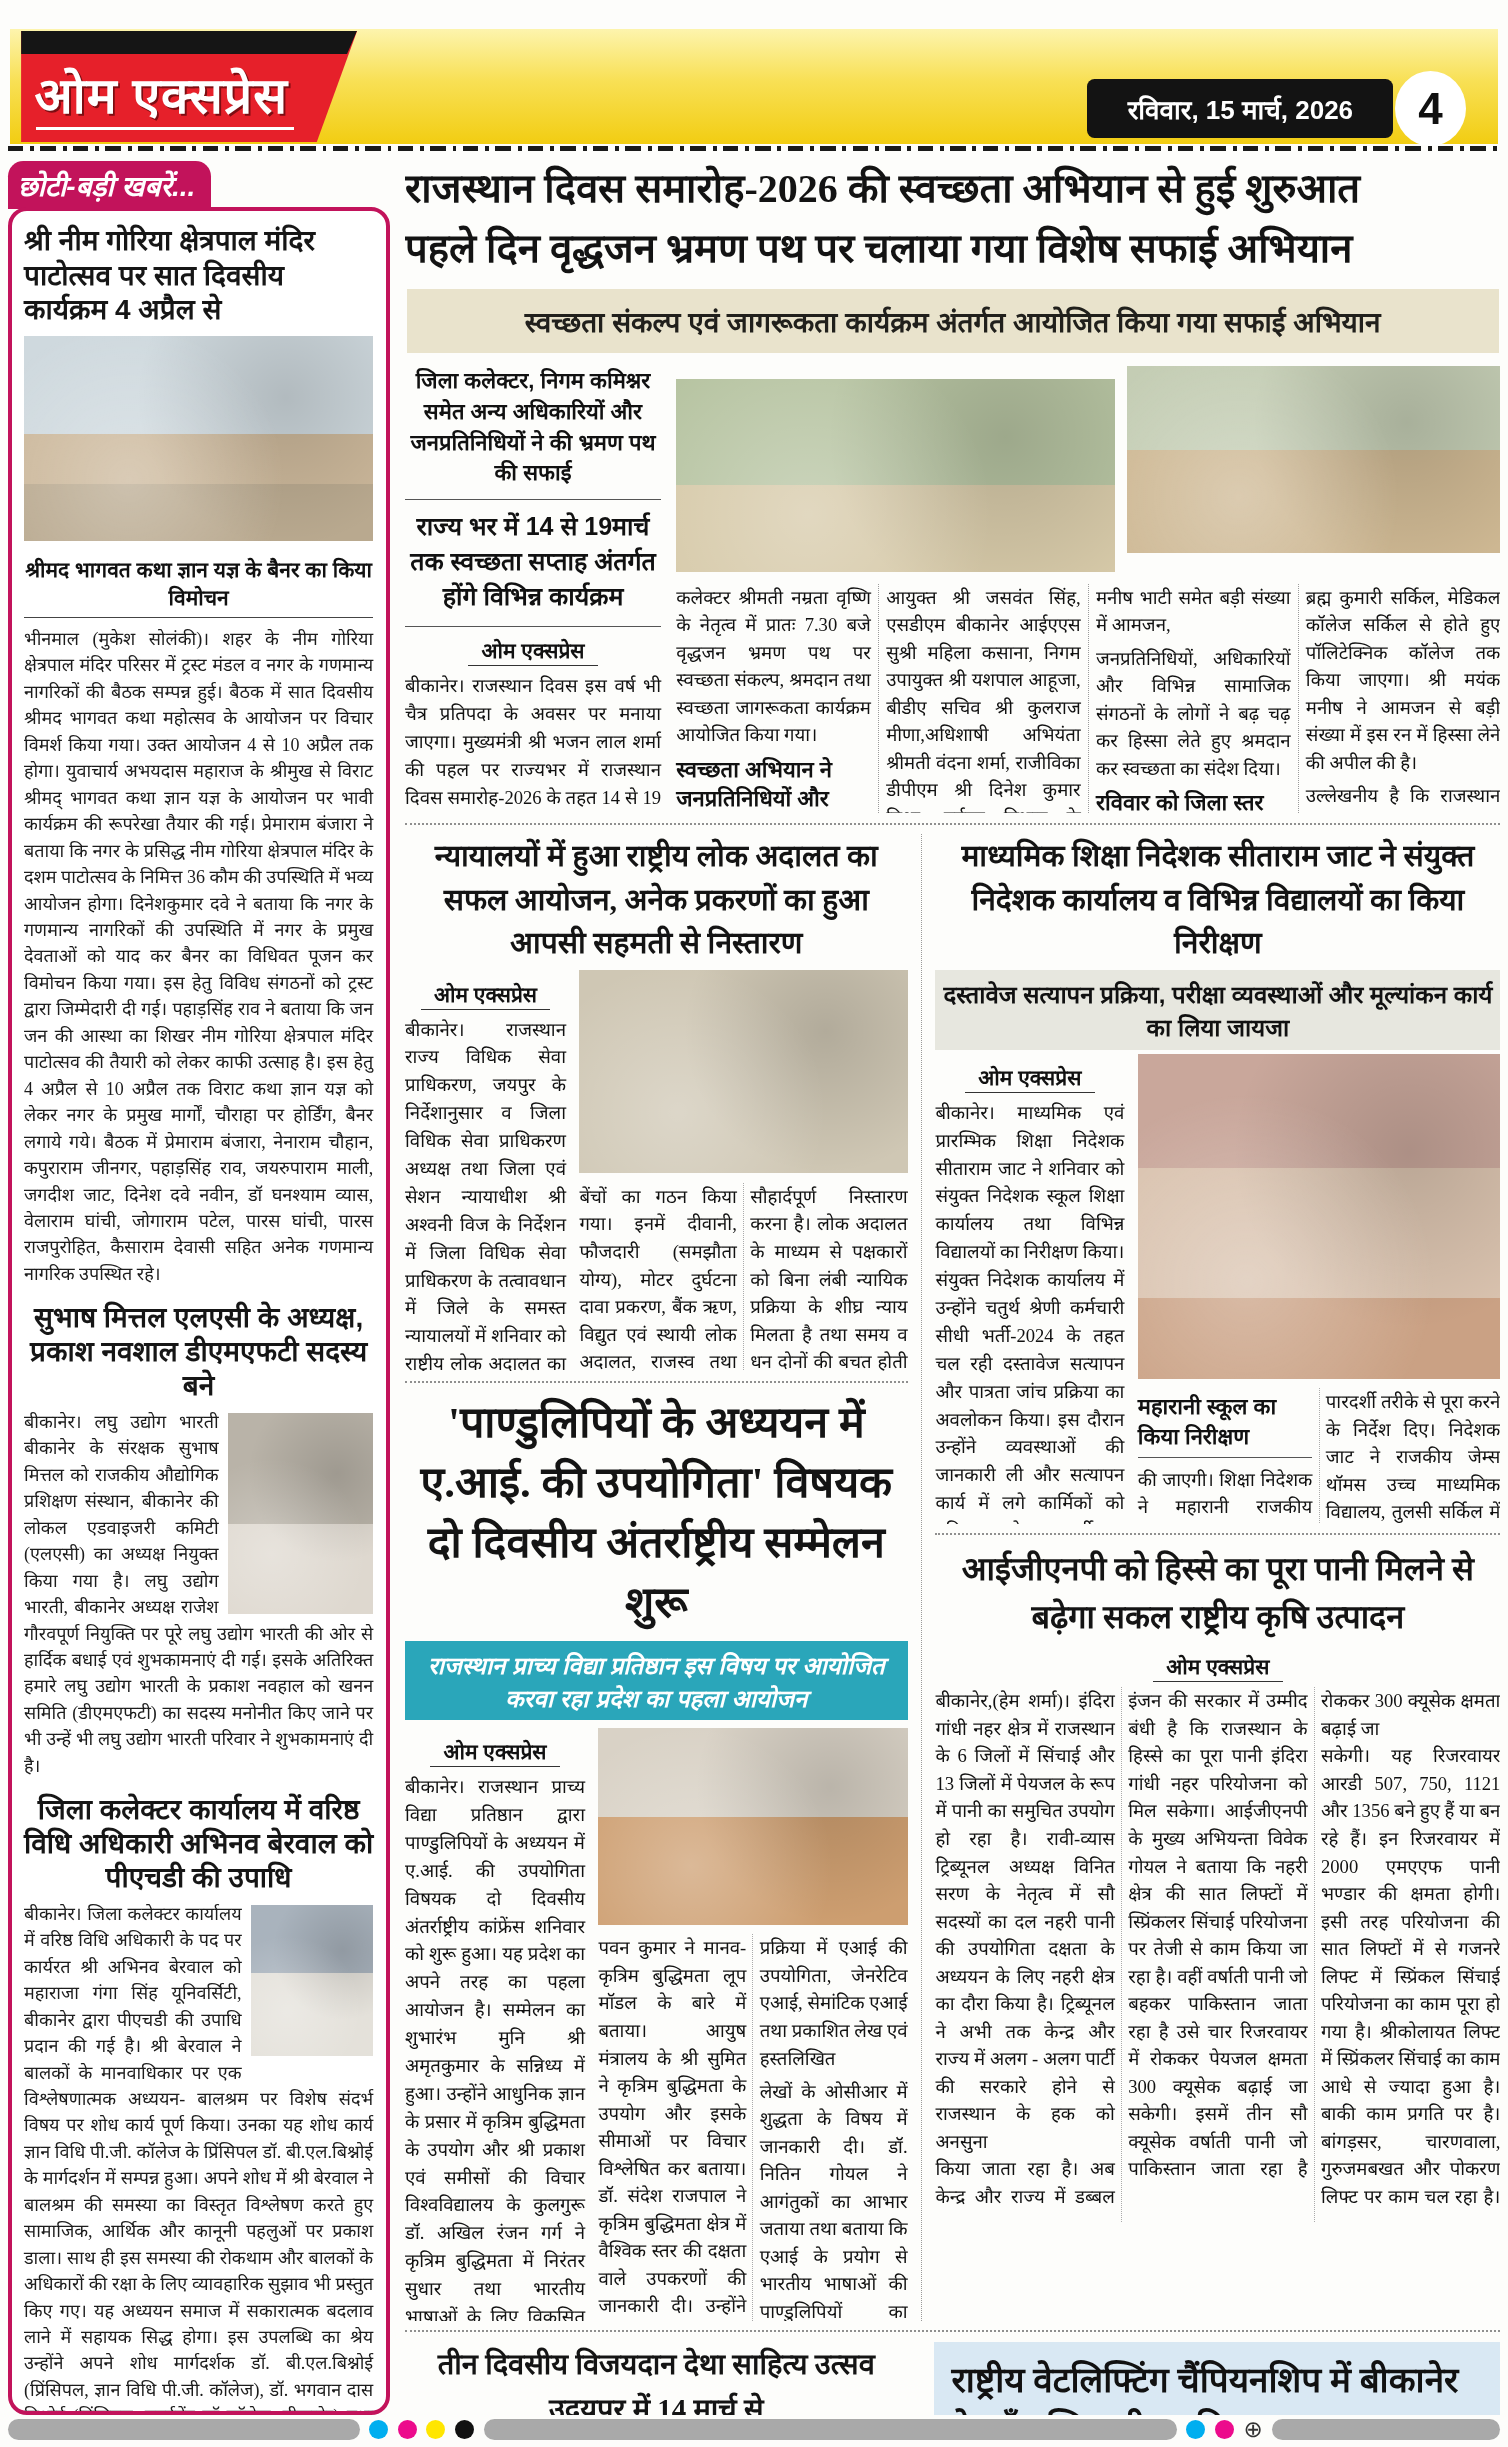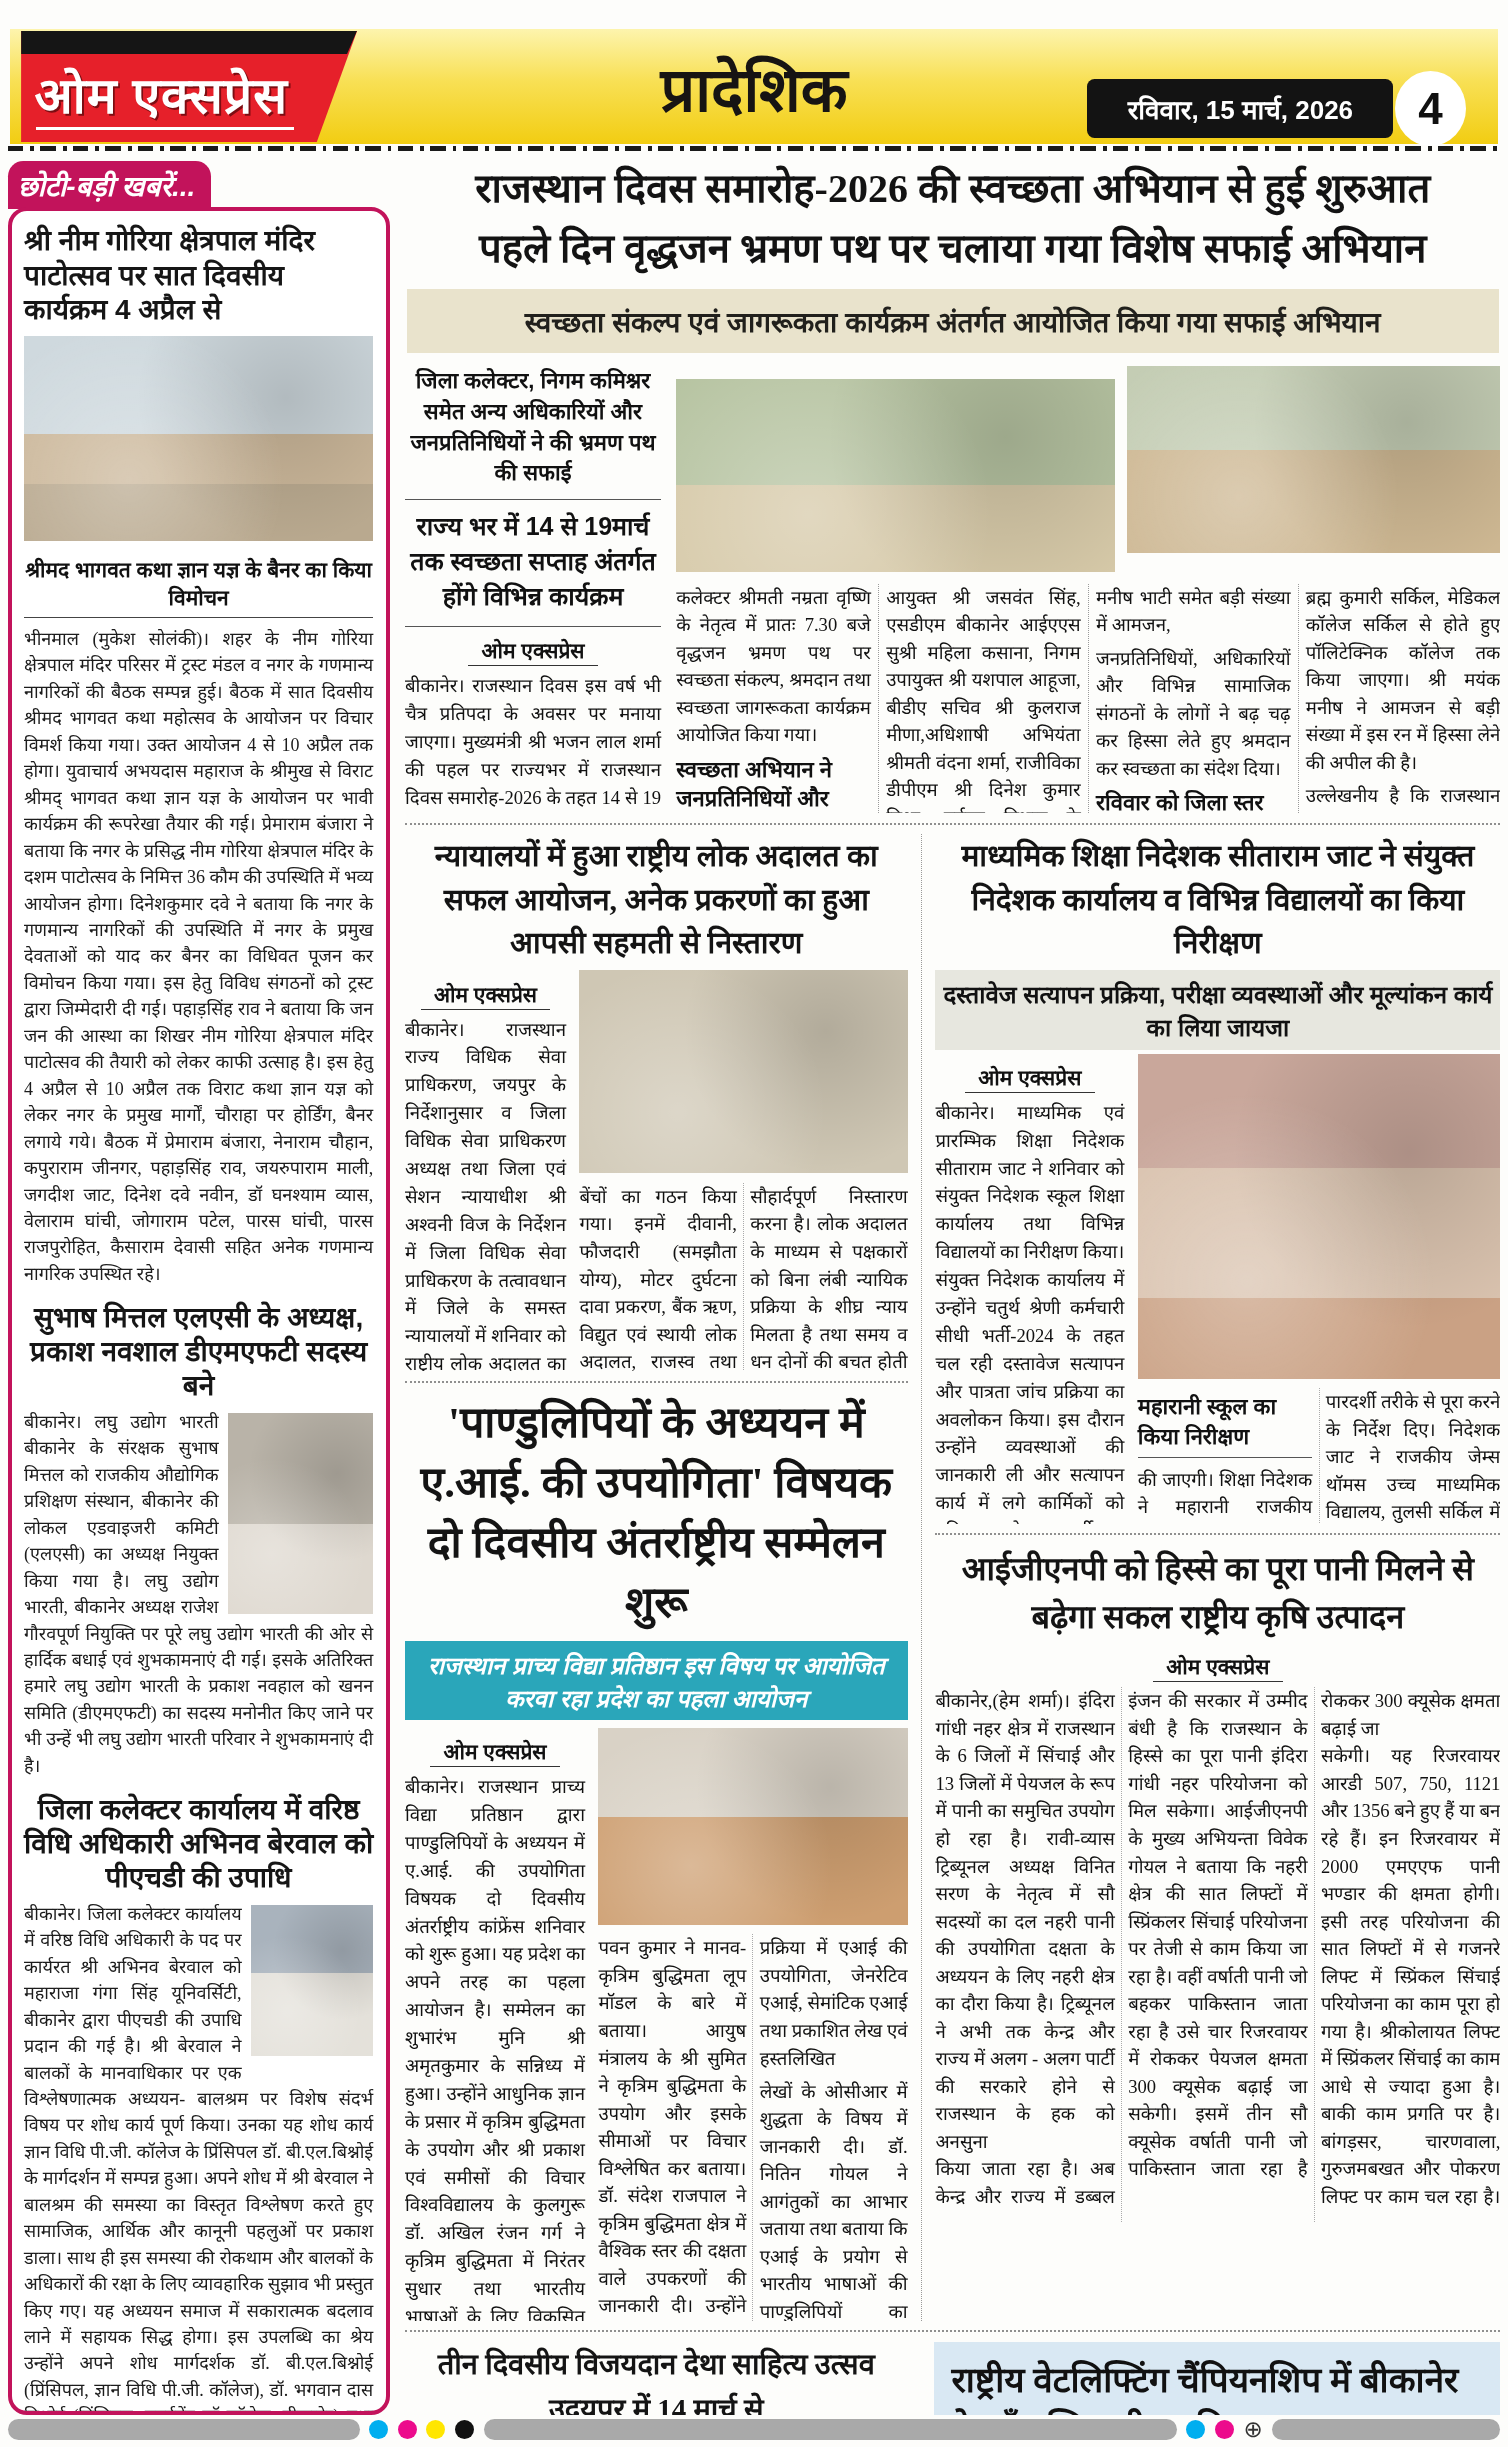--- a/index.html
+++ b/index.html
@@ -48,21 +48,21 @@
                    radial-gradient(circle at 75% 30%, rgba(0,0,0,.14), transparent 50%); }
   .ph-temple { height:205px; margin:9.6px 0 5.7px;
         background:linear-gradient(to bottom,#cfd9de 0 48%,#cbb79a 48% 72%,#b9a98f 72% 100%); }
   .ph-mittal { float:right; width:145px; height:201px; margin:3.8px 0 5.7px 9.6px;
         background:linear-gradient(to bottom,#b9b3a8 0 55%,#ded8cf 55%); }
   .ph-berwal { float:right; width:122px; height:151px; margin:3.8px 0 5.7px 9.6px;
         background:linear-gradient(to bottom,#a9b3bd 0 45%,#e4e1da 45%); }
 
   
   .main { position:absolute; left:405px; top:159px; right:7.6px; bottom:32.5px; overflow:hidden; }
-  .m1-headline { text-align:center; font-size:40px; font-weight:bold; line-height:1.5;
+  .m1-headline { font-size:40px; font-weight:bold; line-height:1.5;
         color:#131313; font-family:"Liberation Serif", serif; }
   .m1-strip { margin:9.6px 1.9px 0; background:#e9e3cc; text-align:center; font-size:28px;
         font-weight:bold; padding:13px 0; color:#21201c; }
   .m1-body { display:flex; gap:15.3px; margin-top:13.4px; height:447px; overflow:hidden; }
   .m1-left { width:256px; flex:none; }
   .intro { font-size:22px; font-weight:bold; line-height:1.4; text-align:center;
         border-bottom:1.9px solid #555; padding-bottom:9.6px; }
   .subheadbox { font-size:25px; font-weight:bold; line-height:1.4; text-align:center;
         border-bottom:1.9px solid #555; padding:9.6px 0 11.5px; }
   .byline { text-align:center; font-size:21px; font-weight:bold; margin:9.6px 0 7.6px; }
@@ -136,21 +136,20 @@
 <body>
 
 <div class="page">
 
   <div class="header">
     <div class="logo">
       <div class="logo-topbar"></div>
       <div class="logo-text">ओम एक्सप्रेस</div>
       <div class="logo-underline"></div>
     </div>
-    <div class="section-title">प्रादेशिक</div>
     <div class="date-box">रविवार, 15 मार्च, 2026</div>
     <div class="page-circle">4</div>
   </div>
   <div class="top-dashes"></div>
 
   <div class="sidebar">
     <div class="badge">छोटी-बड़ी खबरें...</div>
     <div class="sbox">
 
       <div class="s-article">

